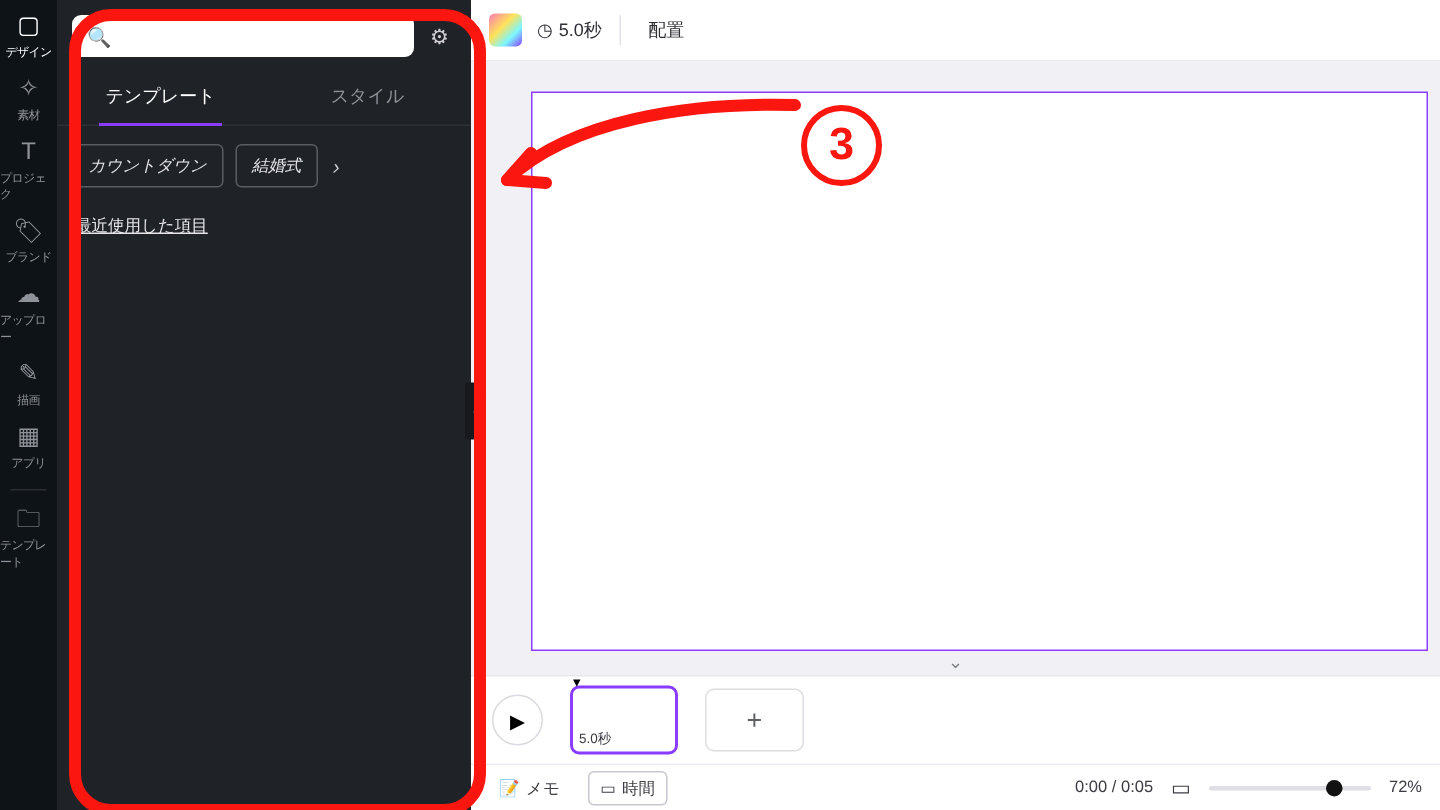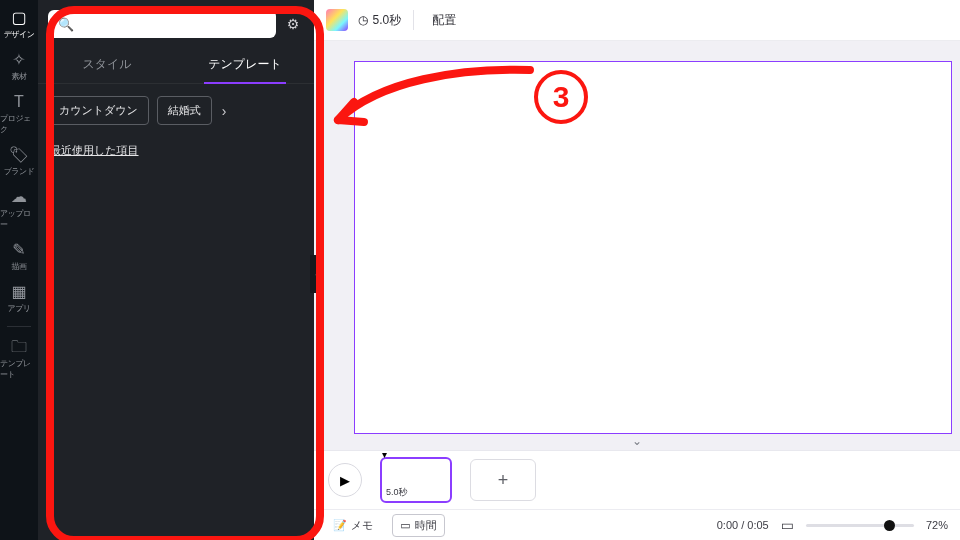--- a/index.html
+++ b/index.html
@@ -31,21 +31,21 @@
   .search-wrap{padding:10px 10px 8px 10px;display:flex;gap:6px;align-items:center;}
   .search{flex:1;background:#fff;border-radius:6px;height:28px;display:flex;align-items:center;padding:0 10px;color:#888;font-size:12px;}
   .search .sico{margin-right:6px;font-size:13px;color:#555;}
   .prefs{width:22px;height:22px;color:#cfcfd3;display:flex;align-items:center;justify-content:center;font-size:14px;}
 
   .tabs{display:flex;border-bottom:1px solid rgba(255,255,255,0.06);}
   .tabs .tab{flex:1;text-align:center;padding:10px 0;font-size:12px;color:var(--text-dim);cursor:pointer;position:relative;}
   .tabs .tab.active{color:#fff;}
   .tabs .tab.active::after{content:"";position:absolute;left:20%;right:20%;bottom:-1px;height:2px;background:var(--accent);}
 
-  .chips{display:flex;gap:8px;padding:12px 10px 4px 10px;align-items:center;position:relative;}
+  .chips{display:flex;gap:8px;padding:12px 10px 4px 10px;align-items:center;position:relative;font-style:italic;}
   .chip{border:1px solid #5a5d63;border-radius:4px;padding:6px 10px;font-size:11px;color:var(--text-light);white-space:nowrap;cursor:pointer;}
   .chips .more{color:#cfcfd3;font-size:14px;padding:0 2px;cursor:pointer;}
 
   .section-title{padding:14px 12px 0 12px;font-size:11px;color:#e6e6e8;text-decoration:underline;}
 
   .panel-collapse{position:absolute;right:-10px;top:255px;width:14px;height:38px;background:#17191d;border-radius:0 8px 8px 0;display:flex;align-items:center;justify-content:center;color:#bfc2c8;font-size:10px;cursor:pointer;}
 
   
   .editor{flex:1;background:var(--surface);display:flex;flex-direction:column;overflow:hidden;}
   .ed-top{height:40px;background:#fff;border-bottom:1px solid #ececf0;display:flex;align-items:center;padding:0 12px;gap:10px;font-size:12px;color:#2e2e35;}
@@ -120,22 +120,22 @@
   </div>
 
   <div class="panel">
     <div class="search-wrap">
       <div class="search">
         <span class="sico">🔍</span>
       </div>
       <div class="prefs">⚙</div>
     </div>
     <div class="tabs">
+      <div class="tab active">テンプレート</div>
       <div class="tab">スタイル</div>
-      <div class="tab active">テンプレート</div>
     </div>
     <div class="chips">
       <div class="chip">カウントダウン</div>
       <div class="chip">結婚式</div>
       <div class="more">›</div>
     </div>
     <div class="section-title">最近使用した項目</div>
 
     <div class="panel-collapse">‹</div>
   </div>

